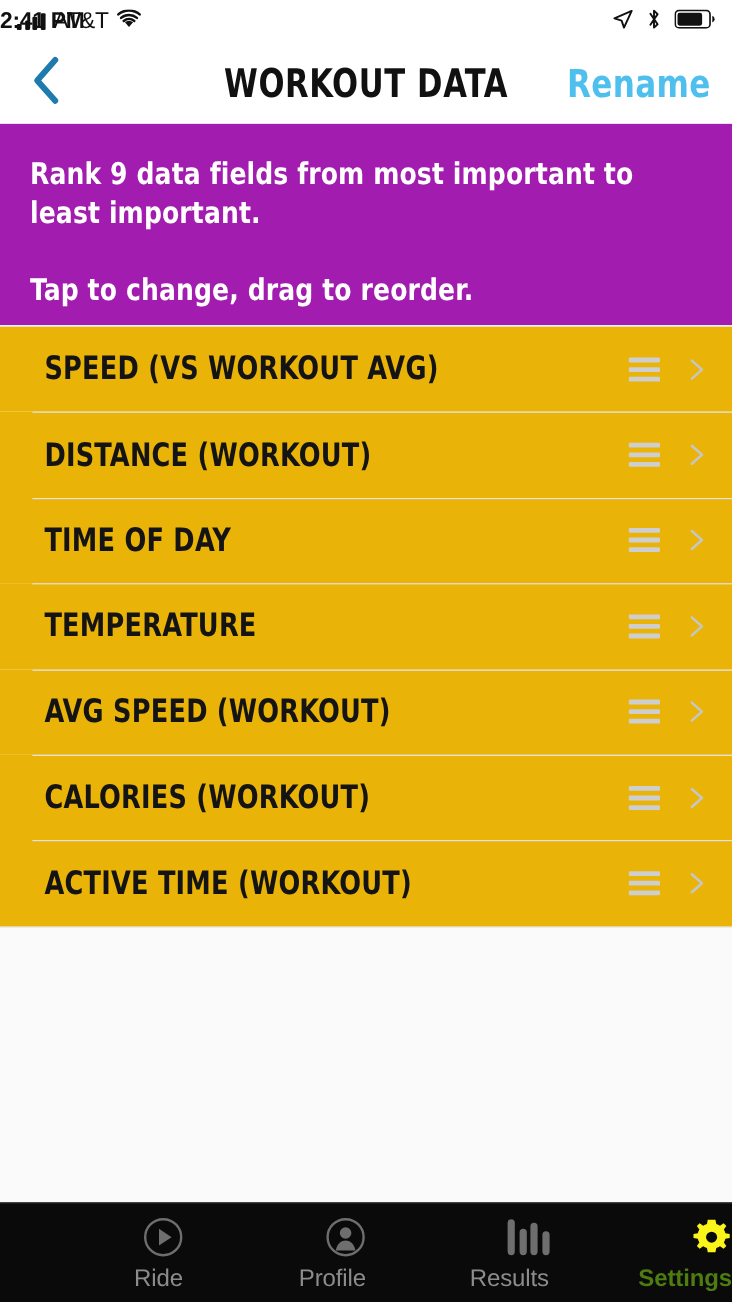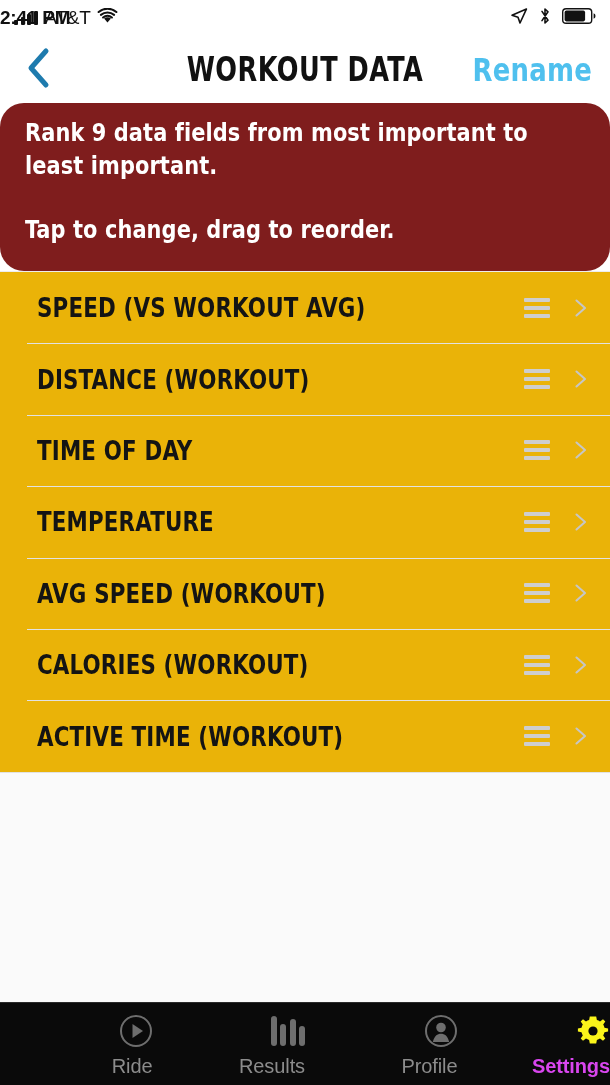--- a/index.html
+++ b/index.html
@@ -63,25 +63,24 @@
     color:#4FC0EE;
     letter-spacing:0.3px;
     transform:scaleX(0.9);
     transform-origin:right center;
     cursor:pointer;
     padding-right:2px;
   }
 
   
   .banner {
-    background:#7f1d1d;
+    background:#a21caf;
     flex:0 0 168px;
-    padding:14px 30px 0 25px;
+    padding:26px 30px 0 25px;
     color:#ffffff;
-    border-radius:24px;
   }
   .banner p {
     font-family:"Liberation Sans Narrow","DejaVu Sans Condensed","Liberation Sans", sans-serif;
     font-size:25px;
     font-weight:700;
     line-height:1.30;
     letter-spacing:0.1px;
     transform:scaleX(0.93);
     transform-origin:left center;
   }
@@ -132,21 +131,21 @@
     border-top:1px solid #2A2A2A;
   }
   .tab {
     flex:1; display:flex; flex-direction:column;
     align-items:flex-end; justify-content:center;
     gap:7px; cursor:pointer;
     padding-top:4px;
   }
   .tab-icon { height:34px; display:flex; align-items:center; justify-content:center; }
   .tab-label { font-size:20px; color:#8C8C8C; letter-spacing:-0.1px; }
-  .tab.active .tab-label { color:#d946ef; font-weight:700; }
+  .tab.active .tab-label { color:#4d7c0f; font-weight:700; }
   .resbars { display:flex; align-items:flex-end; gap:3.5px; height:30px; }
   .resbars i { display:block; width:6px; background:#6E6E6E; border-radius:3px; }
   .resbars i:nth-child(1){ height:30px; }
   .resbars i:nth-child(2){ height:22px; }
   .resbars i:nth-child(3){ height:27px; }
   .resbars i:nth-child(4){ height:20px; }
 </style>
 </head>
 <body>
 
@@ -336,41 +335,41 @@
         <svg width="34" height="34" viewBox="0 0 34 34">
           <circle cx="17" cy="17" r="15" fill="none" stroke="#6E6E6E" stroke-width="2"></circle>
           <path d="M13.5 10 L24 17 L13.5 24 Z" fill="#6E6E6E"></path>
         </svg>
       </span>
       <span class="tab-label">Ride</span>
     </div>
 
     <div class="tab">
       <span class="tab-icon">
+        <svg width="34" height="34" viewBox="0 0 34 34">
+          <circle cx="17" cy="17" r="15" fill="none" stroke="#6E6E6E" stroke-width="2"></circle>
+          <circle cx="17" cy="13.5" r="4.8" fill="#6E6E6E"></circle>
+          <path d="M8.8 28 c1.4-6 4.6-8.2 8.2-8.2 s6.8 2.2 8.2 8.2 Z" fill="#6E6E6E"></path>
+        </svg>
+      </span>
+      <span class="tab-label">Profile</span>
+    </div>
+
+    <div class="tab">
+      <span class="tab-icon">
         <span class="resbars">
             <i></i>
             <i></i>
             <i></i>
             <i></i>
           </span>
       </span>
       <span class="tab-label">Results</span>
     </div>
 
-    <div class="tab">
-      <span class="tab-icon">
-        <svg width="34" height="34" viewBox="0 0 34 34">
-          <circle cx="17" cy="17" r="15" fill="none" stroke="#6E6E6E" stroke-width="2"></circle>
-          <circle cx="17" cy="13.5" r="4.8" fill="#6E6E6E"></circle>
-          <path d="M8.8 28 c1.4-6 4.6-8.2 8.2-8.2 s6.8 2.2 8.2 8.2 Z" fill="#6E6E6E"></path>
-        </svg>
-      </span>
-      <span class="tab-label">Profile</span>
-    </div>
-
     <div class="tab active">
       <span class="tab-icon">
         <svg width="34" height="34" viewBox="0 0 34 34">
           <path d="M17 2.5 l3.2 0 0.7 3.6 a11.6 11.6 0 0 1 3.1 1.3 l3.0-2.1 2.3 2.3 -2.1 3.0 a11.6 11.6 0 0 1 1.3 3.1 l3.6 0.7 0 3.2 -3.6 0.7 a11.6 11.6 0 0 1 -1.3 3.1 l2.1 3.0 -2.3 2.3 -3.0-2.1 a11.6 11.6 0 0 1 -3.1 1.3 l-0.7 3.6 -3.2 0 -3.2 0 -0.7-3.6 a11.6 11.6 0 0 1 -3.1-1.3 l-3.0 2.1 -2.3-2.3 2.1-3.0 a11.6 11.6 0 0 1 -1.3-3.1 l-3.6-0.7 0-3.2 3.6-0.7 a11.6 11.6 0 0 1 1.3-3.1 l-2.1-3.0 2.3-2.3 3.0 2.1 a11.6 11.6 0 0 1 3.1-1.3 l0.7-3.6 Z" fill="#FAF41A"></path>
           <circle cx="17" cy="17" r="4.6" fill="#0A0A0A"></circle>
         </svg>
       </span>
       <span class="tab-label">Settings</span>
     </div>
 

